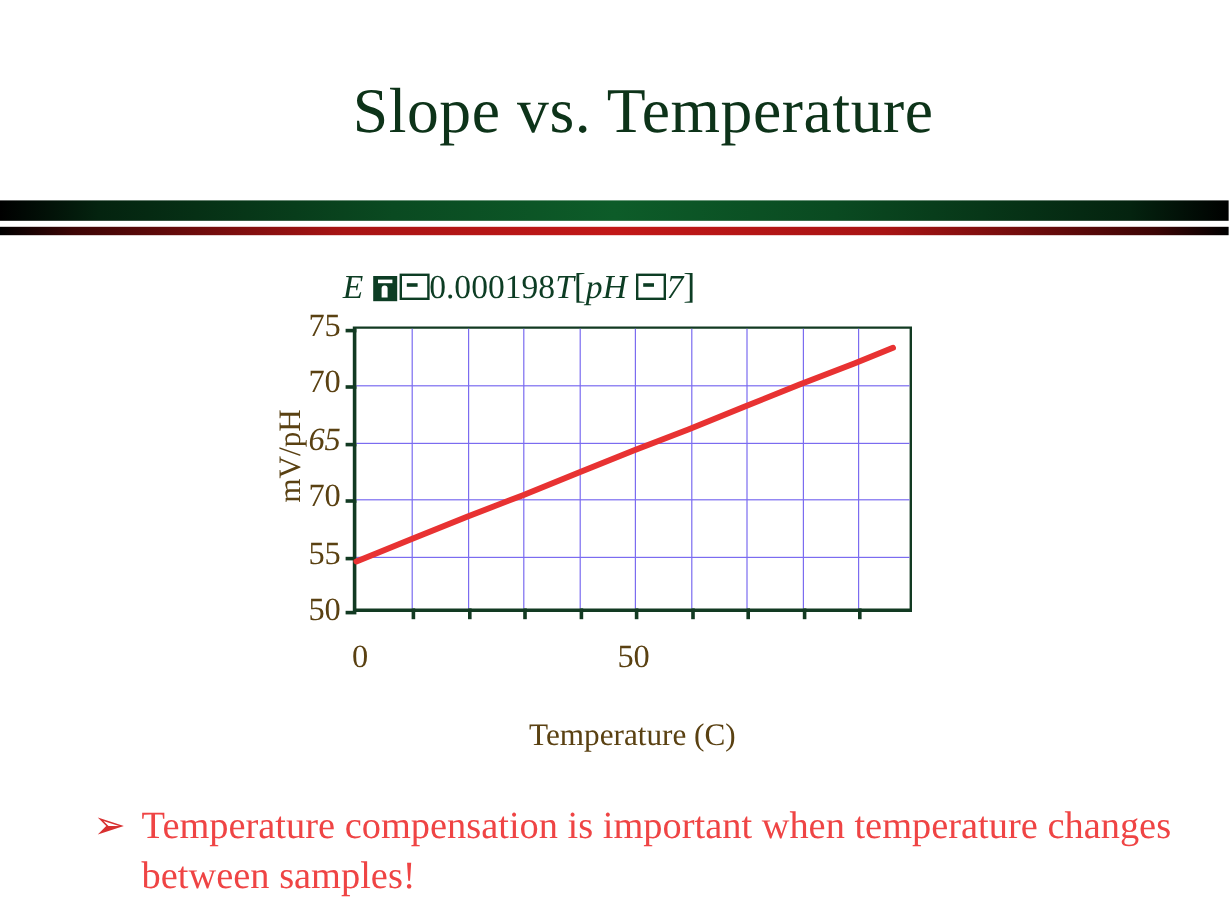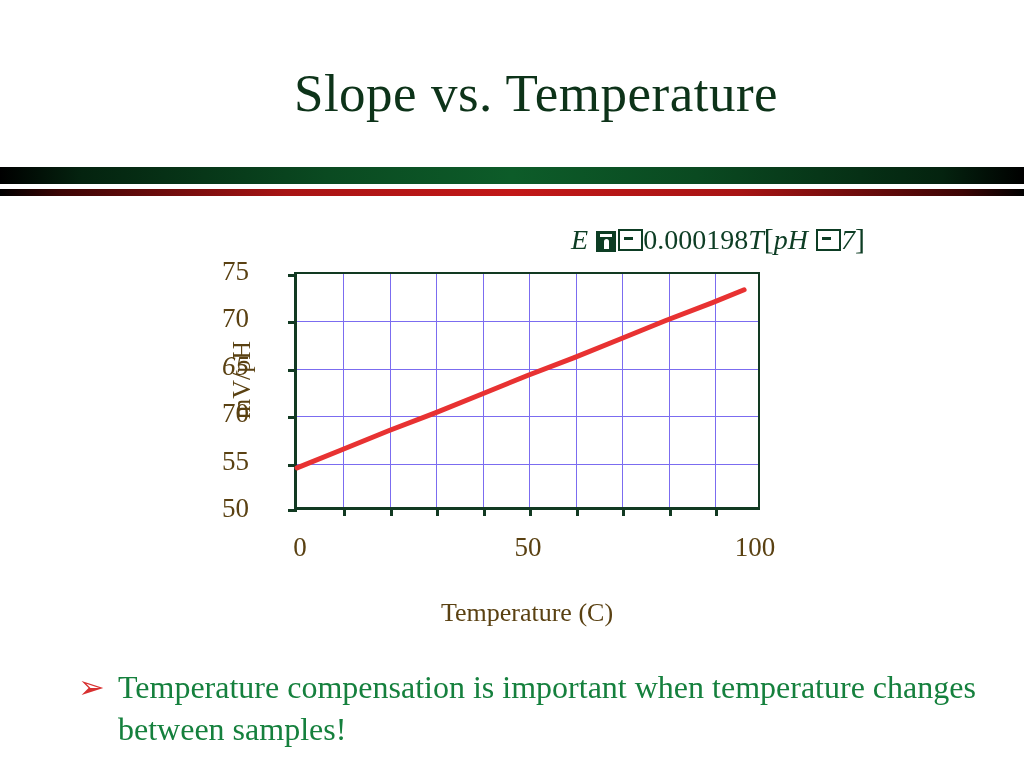--- a/index.html
+++ b/index.html
@@ -70,21 +70,21 @@
     width: 1024px;
     height: 440px;
   }
 
   
   #chart-equation {
     position: absolute;
     left: 0;
     top: 16px;
     width: 865px;
-    text-align: right;
+    text-align: center;
     color: #0d3d24;
     font-size: 28px;
     line-height: 34px;
     white-space: nowrap;
   }
   #chart-equation .it { font-style: italic; }
   #chart-equation .brk { font-style: normal; font-size: 30px; }
   
   .tofu-filled {
     display: inline-block;
@@ -179,20 +179,21 @@
     width: 100%;
     height: 100%;
     overflow: visible;
   }
 
   
   .ytick-label {
     position: absolute;
     right: 0;
     width: 62px;
+    text-align: right;
     color: #5a4112;
     font-size: 27px;
     line-height: 27px;
   }
   #ytick-labels {
     position: absolute;
     left: 218px;
     top: 66px;
     width: 66px;
     height: 238px;
@@ -251,21 +252,21 @@
   #bullet-marker {
     flex: 0 0 auto;
     width: 30px;
     color: #d83030;
     font-size: 32px;
     line-height: 42px;
     text-align: left;
   }
   #bullet-text {
     flex: 1 1 auto;
-    color: #15803d;
+    color: #ef4444;
     font-size: 32px;
     line-height: 42px;
     padding-left: 10px;
   }
 </style>
 </head>
 <body>
 
 <div id="slide-title">Slope vs. Temperature</div>
 
@@ -322,21 +323,20 @@
     <div class="tick-x" style="left:418px;"></div>
 
     <svg id="data-line-svg" viewBox="0 0 466 238" preserveAspectRatio="none">
       <polyline id="series-path" fill="none" stroke="#e83232" stroke-width="5" stroke-linecap="round" stroke-linejoin="round" points="0.00,198.02 46.60,178.98 93.20,159.94 139.80,141.85 186.40,122.81 233.00,103.77 279.60,85.68 326.20,66.64 372.80,47.60 419.40,29.51 452.02,16.18"></polyline>
     </svg>
   </div>
 
   <div id="xtick-labels">
     <div class="xtick-label" style="left:6px;">0</div>
     <div class="xtick-label" style="left:234px;">50</div>
-    <div class="xtick-label" style="left:461px;">100</div>
   </div>
 
   <div id="y-axis-title">mV/pH</div>
   <div id="x-axis-title">Temperature (C)</div>
 </div>
 
 <div id="bullet-row">
   <div id="bullet-marker">➢</div>
   <div id="bullet-text">Temperature compensation is important when temperature changes between samples!</div>
 </div>

